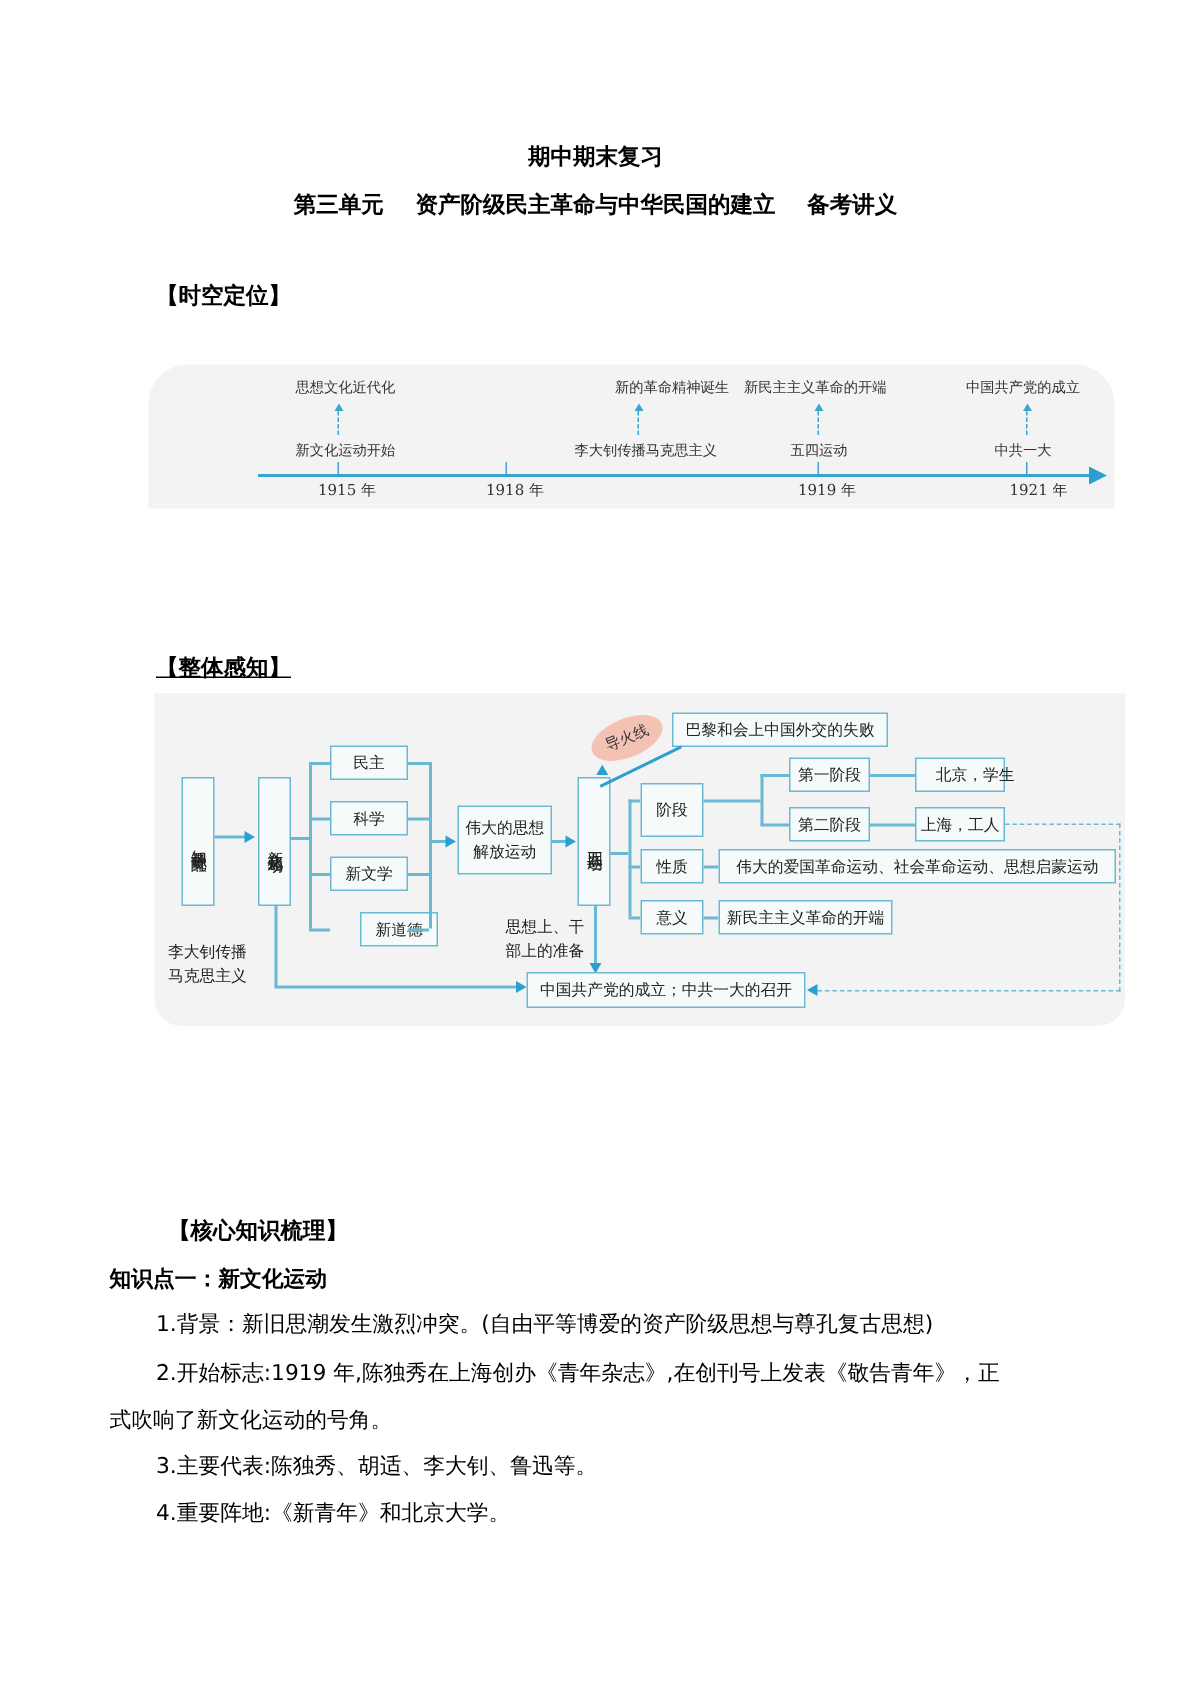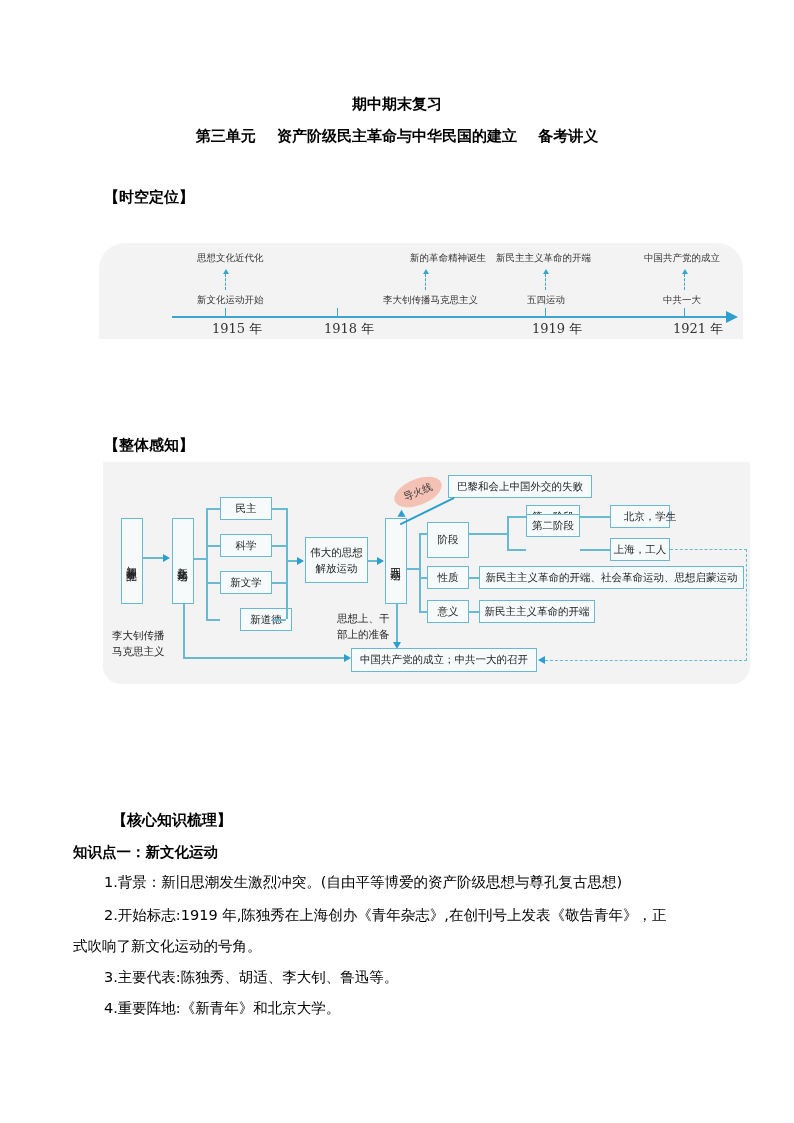--- a/index.html
+++ b/index.html
@@ -12,21 +12,21 @@
   .section-h { font-size: 15px; font-weight: bold; }
 
   
   .tl-bg { left: 99px; top: 243px; width: 644px; height: 96px; background: #f3f3f3; border-radius: 26px 26px 0 0; }
   .tl-axis { left: 172px; top: 316px; width: 556px; height: 2px; background: #3aa6cf; }
   .tl-arrow { left: 726px; top: 311px; width: 0; height: 0; border-top: 6px solid transparent; border-bottom: 6px solid transparent; border-left: 12px solid #2b9fd0; }
   .tl-tick { width: 1px; height: 8px; background: #3aa6cf; top: 308px; }
   .tl-dash { width: 0; border-left: 1px dashed #3aa6cf; }
   .tl-up { width: 0; height: 0; border-left: 3px solid transparent; border-right: 3px solid transparent; border-bottom: 5px solid #3aa6cf; }
   .tl-text { font-size: 9.5px; color: #333; white-space: nowrap; text-align: center; }
-  .tl-year { font-size: 13px; color: #333; white-space: nowrap; font-family: "DejaVu Serif", serif; }
+  .tl-year { font-size: 10px; color: #333; white-space: nowrap; font-family: "DejaVu Serif", serif; }
 
   
   .fd-bg { left: 103px; top: 462px; width: 647px; height: 222px; background: #f3f3f3; border-radius: 0 0 18px 18px; }
   .box { border: 1.5px solid #6ab9d3; background: #f7fafb; font-size: 10.5px; color: #222; display: flex; align-items: center; justify-content: center; box-sizing: border-box; white-space: nowrap; }
   .vbox { writing-mode: vertical-rl; text-orientation: upright; letter-spacing: 1px; }
   .ln { background: #6ab9d3; }
   .hl { height: 1.5px; }
   .vl { width: 1.5px; }
   .arr-r { width: 0; height: 0; border-top: 4px solid transparent; border-bottom: 4px solid transparent; border-left: 7px solid #2b9fd0; }
   .arr-d { width: 0; height: 0; border-left: 4px solid transparent; border-right: 4px solid transparent; border-top: 7px solid #2b9fd0; }
@@ -77,21 +77,21 @@
 <div class="abs tl-tick" style="left:545px;"></div>
 <div class="abs tl-year" style="left:532px; top:320px;">1919 年</div>
 
 <div class="abs tl-text" style="left:644px; top:252px;">中国共产党的成立</div>
 <div class="abs tl-up" style="left:682px; top:269px;"></div>
 <div class="abs tl-dash" style="left:684px; top:274px; height:16px;"></div>
 <div class="abs tl-text" style="left:663px; top:294px;">中共一大</div>
 <div class="abs tl-tick" style="left:684px;"></div>
 <div class="abs tl-year" style="left:673px; top:320px;">1921 年</div>
 
-<div class="abs section-h" style="left:104px; top:436px;">【整体感知】</div>
+<div class="abs section-h" style="left:104px; top:436px;text-decoration:underline;">【整体感知】</div>
 
 <div class="abs fd-bg"></div>
 
 <div class="abs box vbox" style="left:121px; top:518px; width:22px; height:86px;">知识分子觉醒</div>
 <div class="abs ln hl" style="left:143px; top:557px; width:22px;"></div>
 <div class="abs arr-r" style="left:163px; top:554px;"></div>
 
 <div class="abs box vbox" style="left:172px; top:518px; width:22px; height:86px;">新文化运动</div>
 <div class="abs ln hl" style="left:194px; top:558px; width:12px;"></div>
 <div class="abs ln vl" style="left:206px; top:508px; height:111px;"></div>
@@ -132,28 +132,28 @@
 
 <div class="abs ln hl" style="left:419px; top:533px; width:8px;"></div>
 <div class="abs box" style="left:427px; top:522px; width:42px; height:36px;">阶段</div>
 <div class="abs ln hl" style="left:469px; top:533px; width:38px;"></div>
 <div class="abs ln vl" style="left:507px; top:516px; height:34px;"></div>
 <div class="abs ln hl" style="left:507px; top:516px; width:19px;"></div>
 <div class="abs ln hl" style="left:507px; top:549px; width:19px;"></div>
 <div class="abs box" style="left:526px; top:505px; width:54px; height:23px;text-align:right;">第一阶段</div>
 <div class="abs ln hl" style="left:580px; top:516px; width:30px;"></div>
 <div class="abs box" style="left:610px; top:505px; width:60px; height:23px;padding-left:20px;">北京，学生</div>
-<div class="abs box" style="left:526px; top:514px; width:54px; height:23px;">第二阶段</div>
+<div class="abs box" style="left:526px; top:538px; width:54px; height:23px;">第二阶段</div>
 <div class="abs ln hl" style="left:580px; top:549px; width:30px;"></div>
 <div class="abs box" style="left:610px; top:538px; width:60px; height:23px;">上海，工人</div>
 
 <div class="abs ln hl" style="left:419px; top:577px; width:8px;"></div>
 <div class="abs box" style="left:427px; top:566px; width:42px; height:23px;">性质</div>
 <div class="abs ln hl" style="left:469px; top:577px; width:10px;"></div>
-<div class="abs box" style="left:479px; top:566px; width:265px; height:23px;">新民主主义革命的开端、社会革命运动、思想启蒙运动</div>
+<div class="abs box" style="left:479px; top:566px; width:265px; height:23px;">伟大的爱国革命运动、社会革命运动、思想启蒙运动</div>
 
 <div class="abs ln hl" style="left:419px; top:611px; width:8px;"></div>
 <div class="abs box" style="left:427px; top:600px; width:42px; height:23px;">意义</div>
 <div class="abs ln hl" style="left:469px; top:611px; width:10px;"></div>
 <div class="abs box" style="left:479px; top:600px; width:116px; height:23px;">新民主主义革命的开端</div>
 
 <div class="abs ln vl" style="left:396px; top:604px; height:40px;"></div>
 <div class="abs arr-d" style="left:393px; top:642px;"></div>
 <div class="abs fd-note" style="left:337px; top:610px;">思想上、干</div>
 <div class="abs fd-note" style="left:337px; top:626px;">部上的准备</div>

